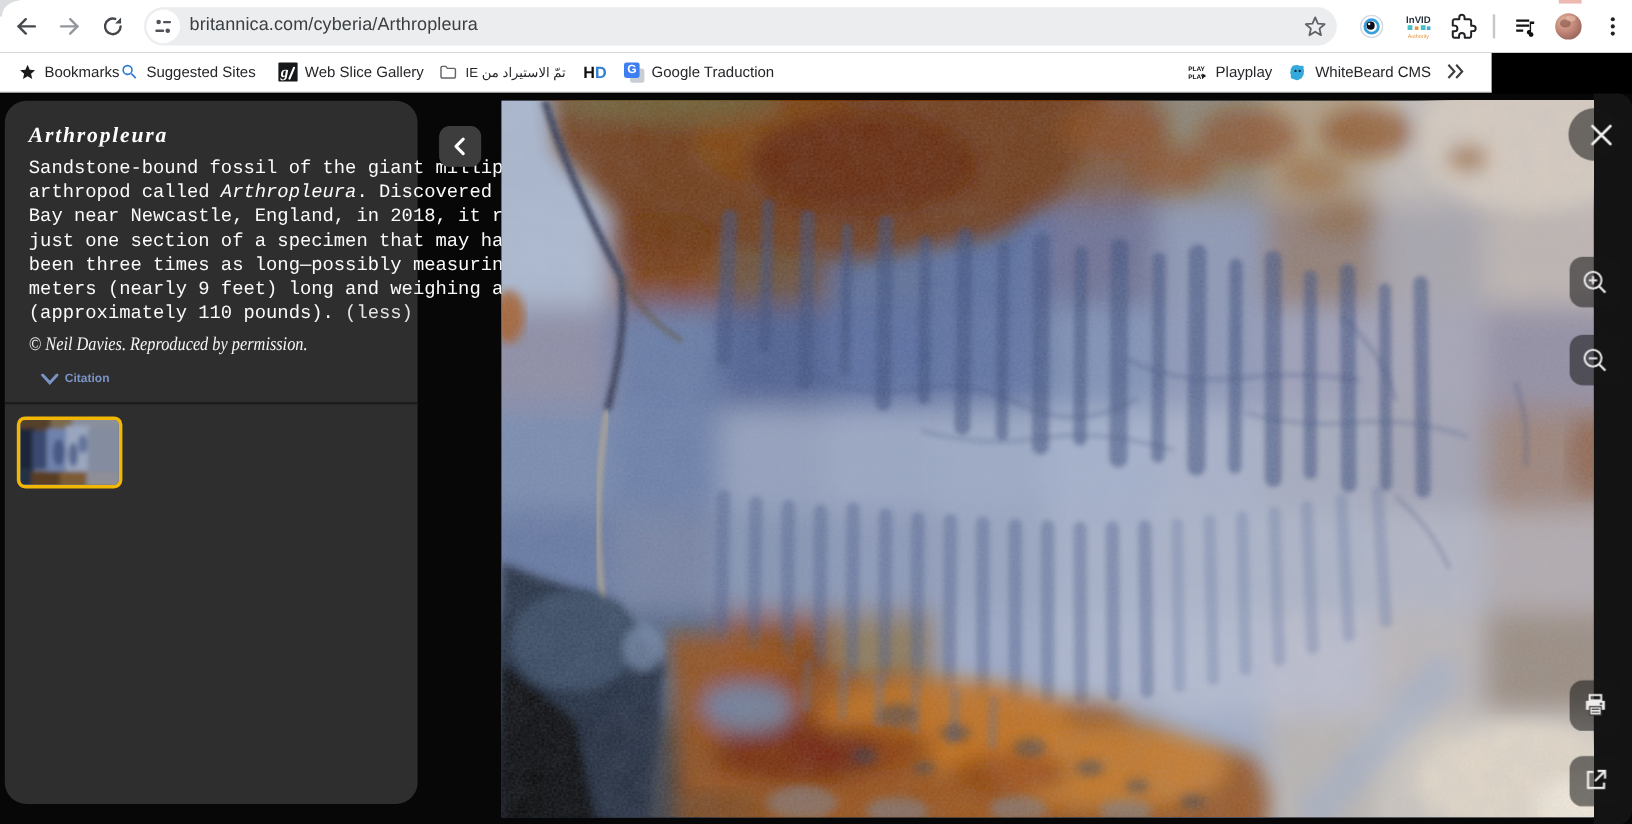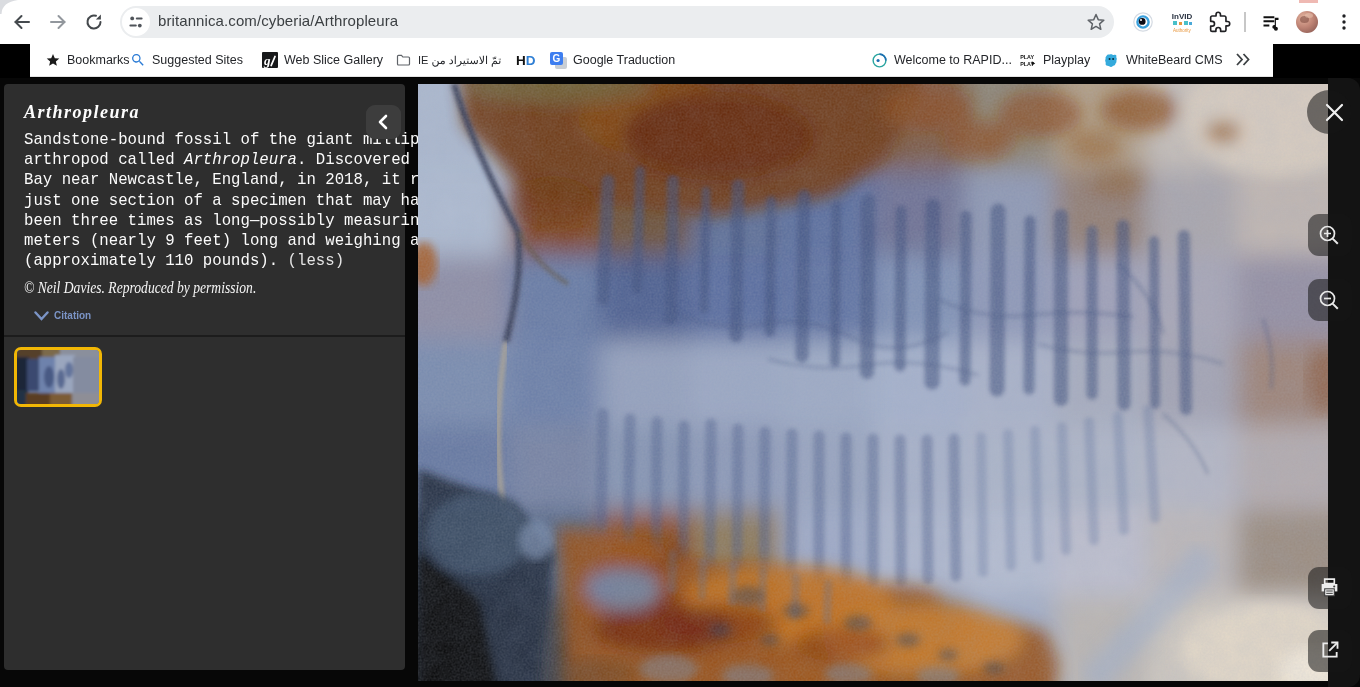--- a/index.html
+++ b/index.html
@@ -1,28 +1,28 @@
 <!DOCTYPE html>
 <html><head>
 <meta charset="utf-8">
 <style>
   * { margin:0; padding:0; box-sizing:border-box; }
   html,body { width:1360px; height:687px; overflow:hidden; background:#000; }
   body { font-family:"Liberation Sans", sans-serif; }
   
   #toolbar { position:absolute; left:0; top:0; width:1360px; height:44px; background:#fff; }
-  #bookbar { position:absolute; left:0; top:44px; width:1243px; height:33px; background:#fff; border-bottom:1px solid #e4e4e4;margin-left:30px; }
+  #bookbar { position:absolute; left:0; top:44px; width:1243px; height:33px; background:#fff; border-bottom:1px solid #e4e4e4; }
   .tbtn { position:absolute; top:0; }
   #omnibox { position:absolute; left:120px; top:6px; width:994px; height:32px; border-radius:16px; background:#ebedef; }
   #omnitext { position:absolute; left:158px; top:12px; font-size:15px; color:#3c4043; letter-spacing:0.1px; }
   .bm { position:absolute; top:2px; height:28px; display:flex; align-items:center; font-size:12.5px; color:#24262a; }
   .bm svg, .bm .fav { margin-right:6px; }
   
   #page { position:absolute; left:0; top:78px; width:1360px; height:609px; background:#070707; }
-  #panel { position:absolute; left:4px; top:6px; width:401px; height:586px; background:#2e2e2e; border-radius:4px; }
+  #panel { position:absolute; left:4px; top:6px; width:344px; height:586px; background:#2e2e2e; border-radius:18px; }
   #panel .inner { padding:18px 20px 0 20px; }
   .ttl { font-family:"Liberation Serif", serif; font-weight:bold; font-style:italic; font-size:18px; color:#fdfdfd; letter-spacing:1.5px; }
   .body-txt { font-family:Liberation Mono, monospace; font-size:15.7px; line-height:20.2px; white-space:nowrap; color:#fbfbfb; margin-top:7px; }
   .less { color:#e5e5e5; }
   .cred { font-family:"Liberation Serif", serif; font-style:italic; font-size:16px; color:#f6f6f6; margin-top:8px; transform:scaleX(0.85); transform-origin:0 50%; }
   .citerow { margin-top:13px; margin-left:10px; display:flex; align-items:center; color:#7b94c6; font-weight:bold; font-size:10px; }
   #divider { position:absolute; left:0; top:251px; width:100%; height:2px; background:#1c1c1c; }
   #thumb { position:absolute; left:10px; top:263px; width:88px; height:60px; border:3px solid #f2b705; border-radius:7px; overflow:hidden; background:#5a6a8a; }
   #collapse { position:absolute; left:366px; top:27px; width:35px; height:34px; background:#3d3d3d; border-radius:9px; color:#fff; }
   
@@ -130,25 +130,20 @@
       <span dir="rtl" style="font-size:11px">تمّ الاستيراد من IE</span>
     </div>
   <div class="bm" style="left:486px;font-weight:bold;font-size:13.5px">
       <span style="color:#111">H</span>
       <span style="color:#2f7fd4">D</span>
     </div>
   <div class="bm" style="left:520px"><span class="fav" style="position:relative;width:17px;height:17px;display:inline-block">
         <span style="position:absolute;left:5px;top:5px;width:12px;height:12px;background:#c9ced4;border-radius:2px"></span>
         <span style="position:absolute;left:0;top:0;width:13px;height:13px;background:#3d7ef0;border-radius:2px;color:#fff;font-size:10px;font-weight:bold;text-align:center;line-height:13px">G</span>
       </span>Google Traduction</div>
-  <div class="bm" style="left:841px"><svg width="17" height="17" viewBox="0 0 24 24">
-        <circle cx="12" cy="12" r="9" fill="none" stroke="#2aa5a0" stroke-width="2"></circle>
-        <circle cx="10" cy="12" r="2.2" fill="#1c6db0"></circle>
-        <path d="M12 3a9 9 0 0 1 9 9" stroke="#1c6db0" stroke-width="2.4" fill="none"></path>
-      </svg>Welcome to RAPID...</div>
   <div class="bm" style="left:990px"><svg width="17" height="15" viewBox="0 0 20 18">
         <text x="0" y="7" font-size="6.5" font-weight="bold" fill="#111" font-family="Liberation Sans">PLAY</text>
         <text x="0" y="15" font-size="6.5" font-weight="bold" fill="#111" font-family="Liberation Sans">PLAY</text>
         <path d="M14 10l4 2.5-4 2.5z" fill="#111"></path>
       </svg>Playplay</div>
   <div class="bm" style="left:1072px"><svg width="18" height="17" viewBox="0 0 24 24">
         <path d="M12 3c2 0 3 1.5 5 1s3 .5 2.5 2.5S21 9 20 11s.5 3-1 4.5-.5 3-2.5 3.5-2.5 2-4.5 2-3-1.5-5-1.5S4 18 4.5 16 3 13 4 11s-.5-3 1-4.5S6 3.5 8 3.5 10 3 12 3z" fill="#34aadc"></path>
         <circle cx="10" cy="10" r="1.4" fill="#0a2a3a"></circle>
         <circle cx="15" cy="10" r="1.4" fill="#0a2a3a"></circle>
       </svg>WhiteBeard CMS</div>

